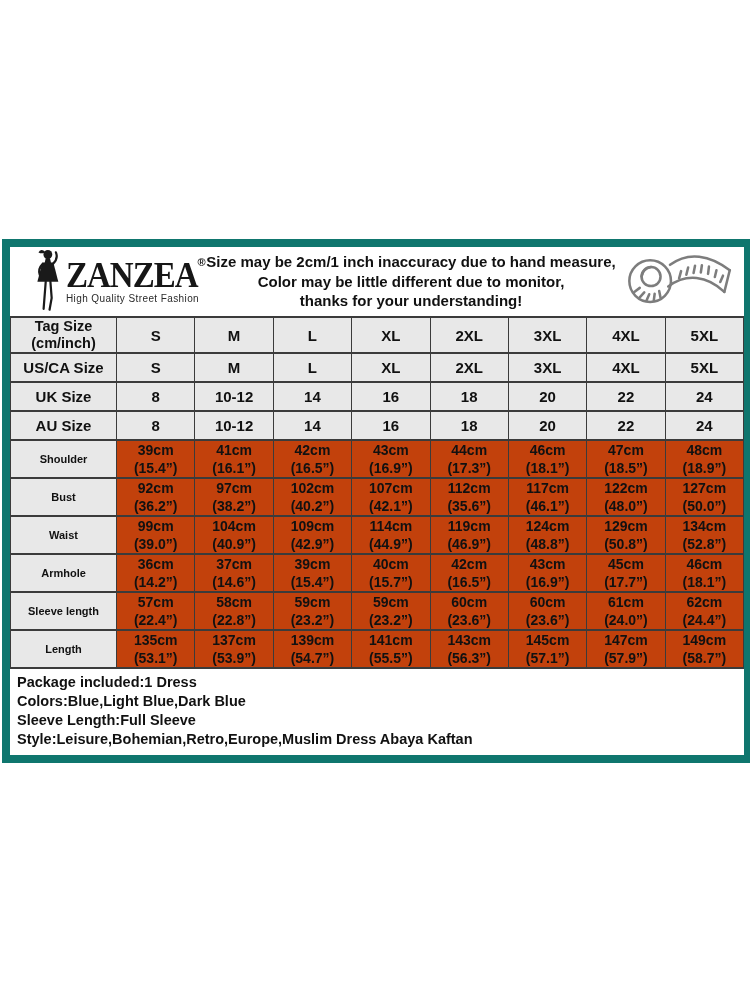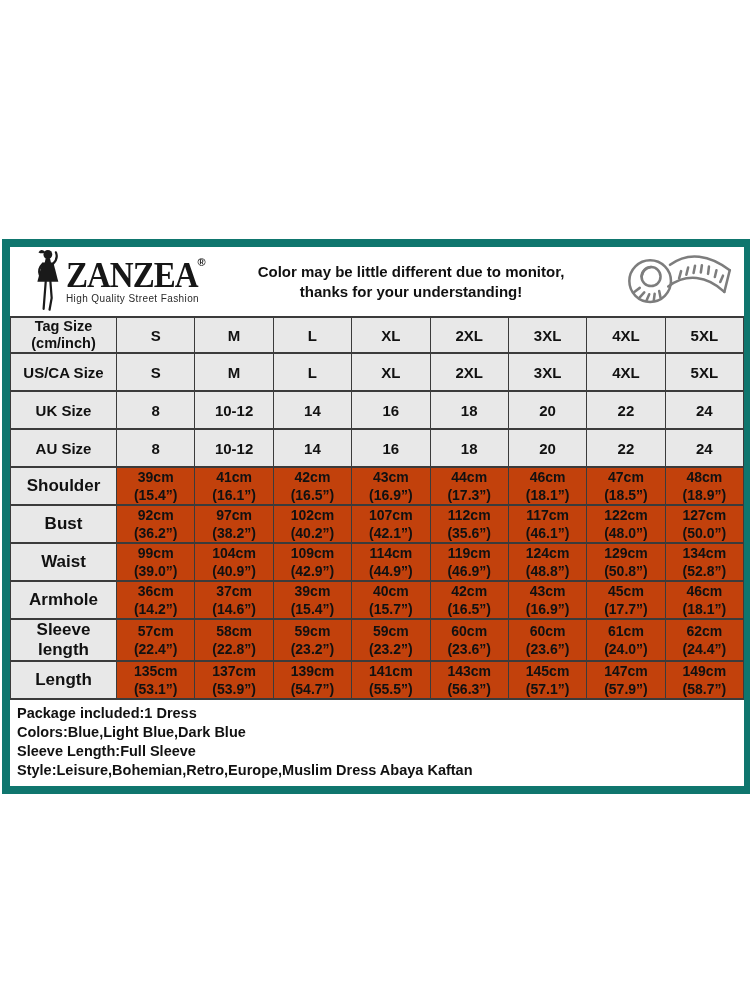--- a/index.html
+++ b/index.html
@@ -83,26 +83,26 @@
     border-top-width:2px;
     border-bottom-width:2px;
     text-align:center;
     vertical-align:middle;
     font-weight:bold;
     white-space:pre-line;
     padding:0 2px;
     overflow:hidden;
   }
   table.size-table col.label-col{width:106px;}
-  tr.size-row{height:38px;}
+  tr.size-row{height:29px;}
   tr.size-row.first{height:33px;}
   tr.size-row th, tr.size-row td{background:#e8e8e8; font-size:15px;}
   tr.size-row.first th{font-size:14.5px; line-height:17px;}
   tr.measure-row{height:38px;}
-  tr.measure-row th{background:#e8e8e8; font-size:17px;}
+  tr.measure-row th{background:#e8e8e8; font-size:11px;}
   tr.measure-row td{background:#c2410c; font-size:14px; line-height:18px;}
   
   .footer-info{
     padding:4px 2px 6px 7px;
     font-weight:bold;
     font-size:14.5px;
     line-height:19px;
     background:#ffffff;
   }
   .footer-line{white-space:nowrap;}
@@ -134,20 +134,21 @@
         <span class="logo-textwrap">
           <span class="brand-row">
             <span class="brand-name">ZANZEA</span>
             <span class="brand-reg">®</span>
           </span>
           <span class="logo-tagline">High Quality Street Fashion</span>
         </span>
       </div>
 
       <div class="notice-text">
+        <div class="notice-line">Size may be 2cm/1 inch inaccuracy due to hand measure,</div>
         <div class="notice-line">Color may be little different due to monitor,</div>
         <div class="notice-line">thanks for your understanding!</div>
       </div>
 
       <div class="tape-block">
         <svg width="114" height="60" viewBox="0 0 126 66">
           <g fill="none" stroke="#7d7d7d" stroke-width="2.8" stroke-linecap="round" stroke-linejoin="round">
             <circle cx="30" cy="32" r="23"></circle>
             <circle cx="31" cy="27" r="10.5"></circle>
             <path d="M31 16.5 q-9 1.5 -10.5 10.5"></path>

